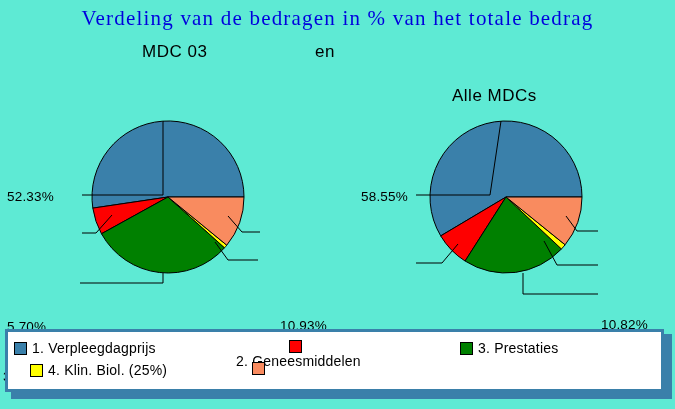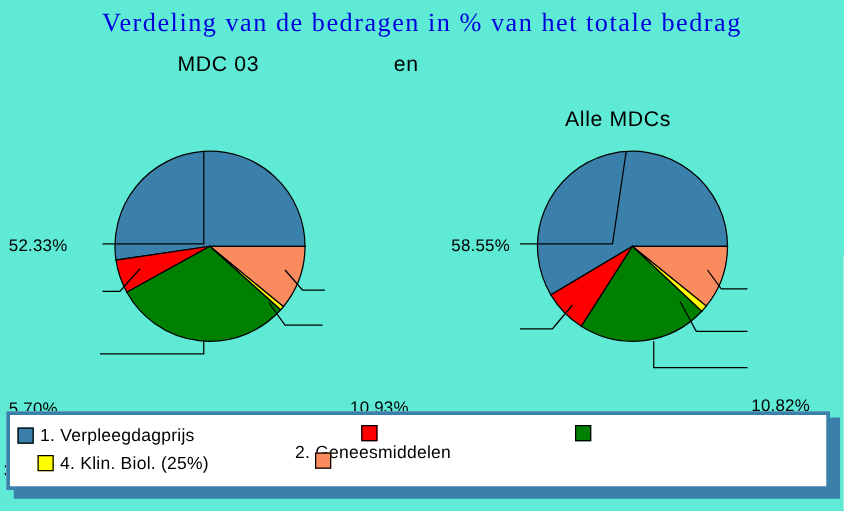--- a/index.html
+++ b/index.html
@@ -175,20 +175,21 @@
   <div class="legend-item leg-r0 leg-c0">
     <span class="legend-swatch" id="sw-0" style="background: rgb(58, 128, 170);"></span>
     <span class="legend-text">1. Verpleegdagprijs</span>
   </div>
   <div class="legend-item leg-r0 leg-c1">
     <span class="legend-swatch" id="sw-1" style="background: rgb(254, 0, 0);"></span>
     <span class="legend-text">2. Geneesmiddelen</span>
   </div>
   <div class="legend-item leg-r0 leg-c2">
     <span class="legend-swatch" id="sw-2" style="background: rgb(0, 128, 0);"></span>
+    <span class="legend-text">3. Prestaties</span>
   </div>
   <div class="legend-item leg-r1 leg-c0">
     <span class="legend-swatch" id="sw-3" style="background: rgb(255, 255, 0);"></span>
     <span class="legend-text">4. Klin. Biol. (25%)</span>
   </div>
   <div class="legend-item leg-r1 leg-c1">
     <span class="legend-swatch" id="sw-4" style="background: rgb(249, 139, 95);"></span>
   </div>
 
 </div>

